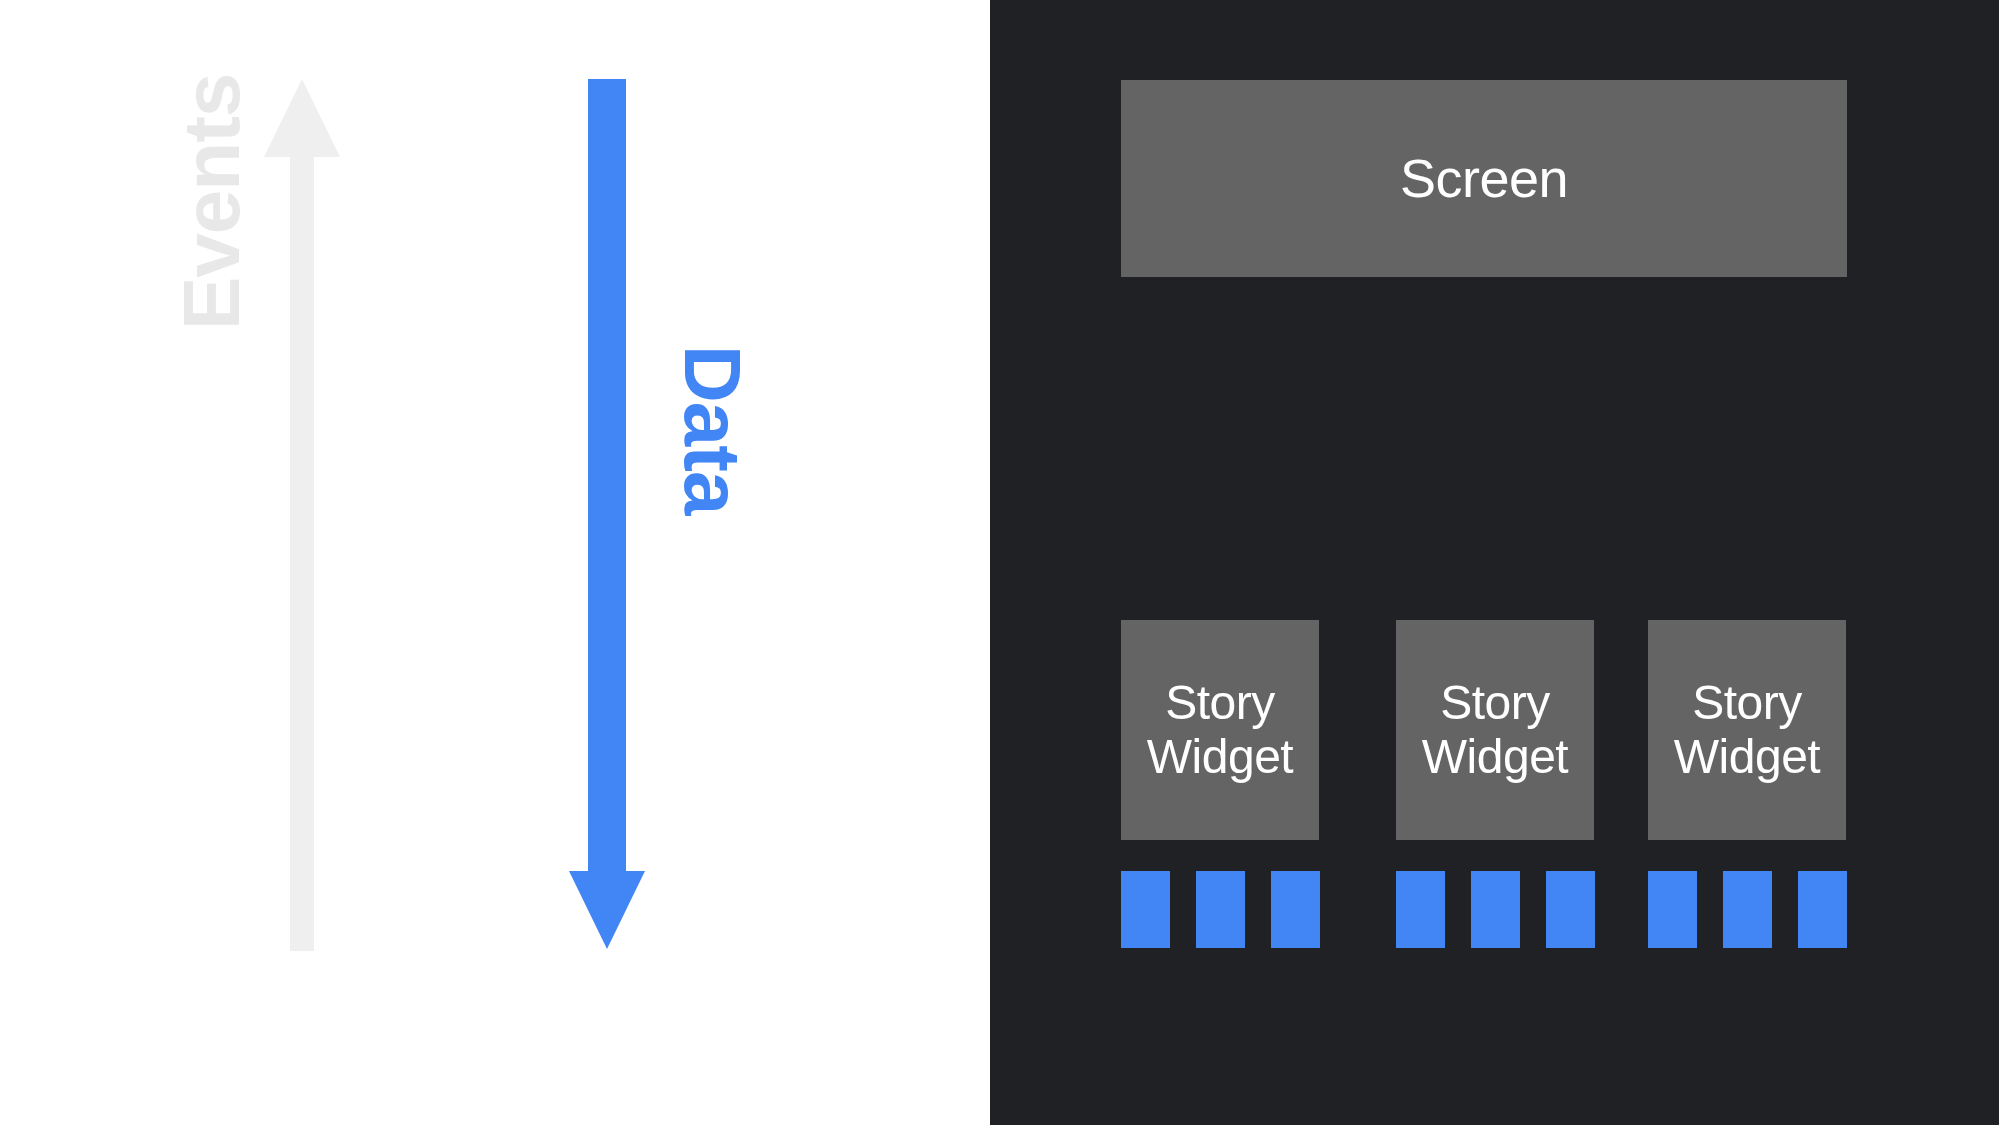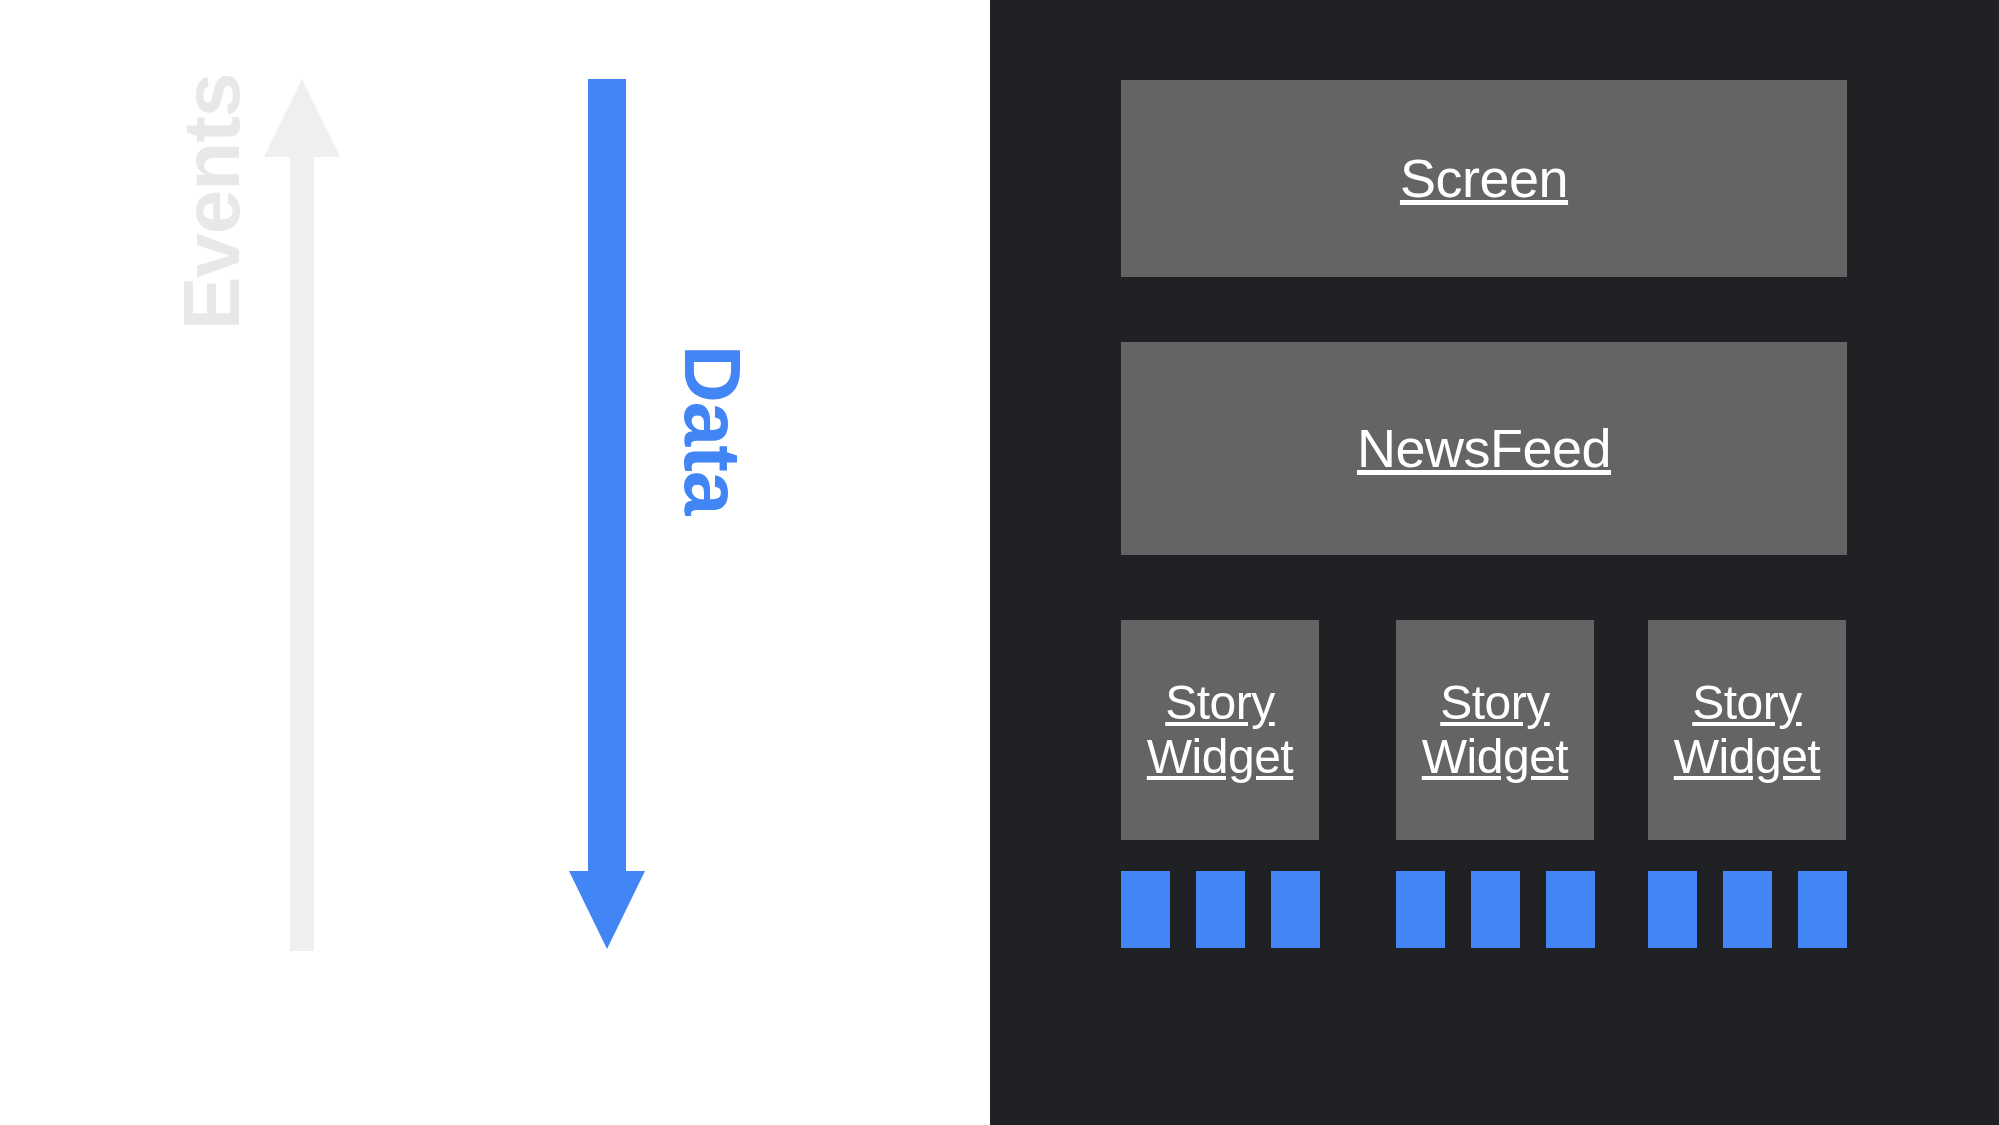--- a/index.html
+++ b/index.html
@@ -78,21 +78,20 @@
     background: #646464;
     display: flex;
     align-items: center;
     justify-content: center;
     color: #ffffff;
     font-size: 54px;
     font-weight: 400;
     text-align: center;
     line-height: 1.12;
     letter-spacing: -0.5px;
-    text-decoration: underline;
   }
 
   #box-screen   { left: 131px; top: 80px;  width: 726px; height: 197px; }
   #box-newsfeed { left: 131px; top: 342px; width: 726px; height: 213px; }
 
   .widget-box {
     position: absolute;
     top: 620px;
     width: 198px;
     height: 220px;
@@ -143,23 +142,20 @@
     </div>
 
   </div>
 
   <div id="diagram-pane">
 
     <div class="node-box" id="box-screen">
       <span>Screen</span>
     </div>
 
-    <div class="node-box" id="box-newsfeed">
-      <span>NewsFeed</span>
-    </div>
 
     <div class="node-box widget-box" id="widget-0">
       <span>
         <span>Story</span><br>
         <span>Widget</span>
       </span>
     </div>
 
     <div class="node-box widget-box" id="widget-1">
       <span>

